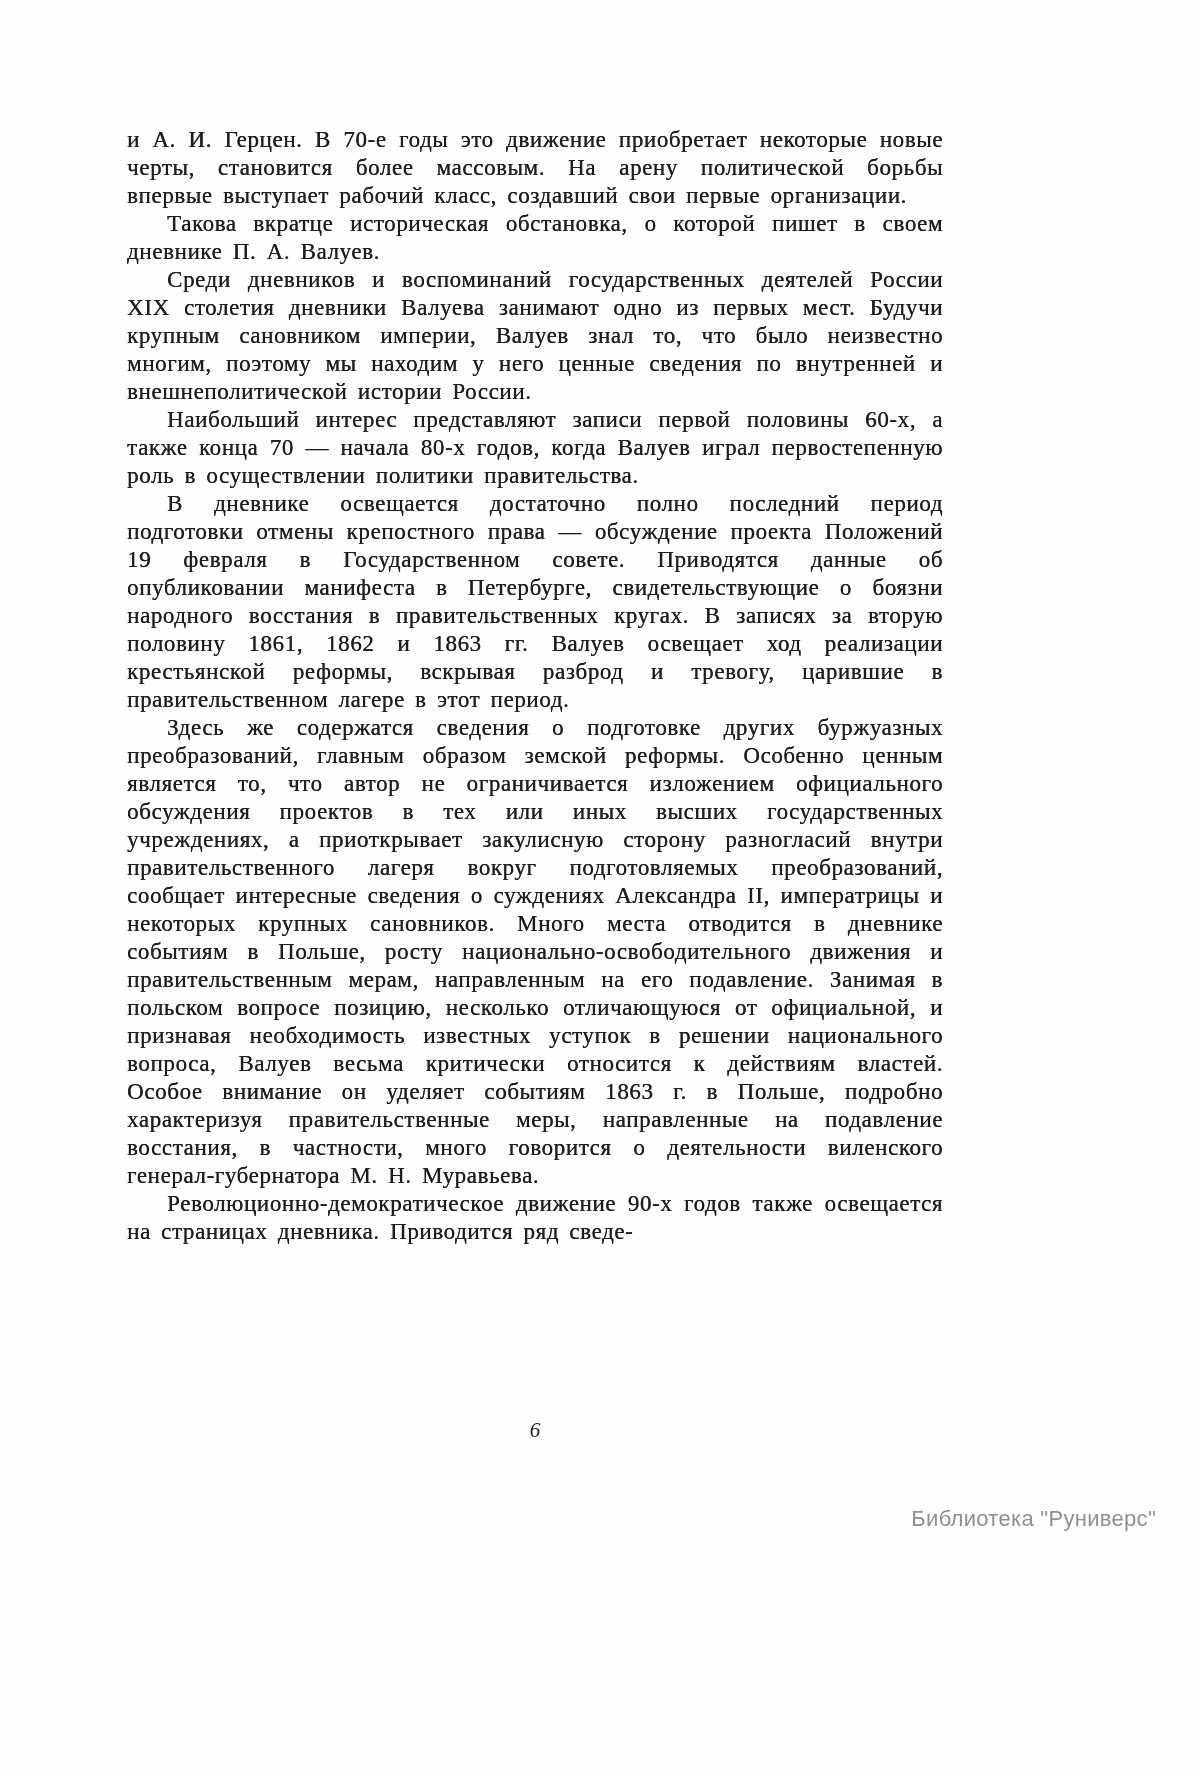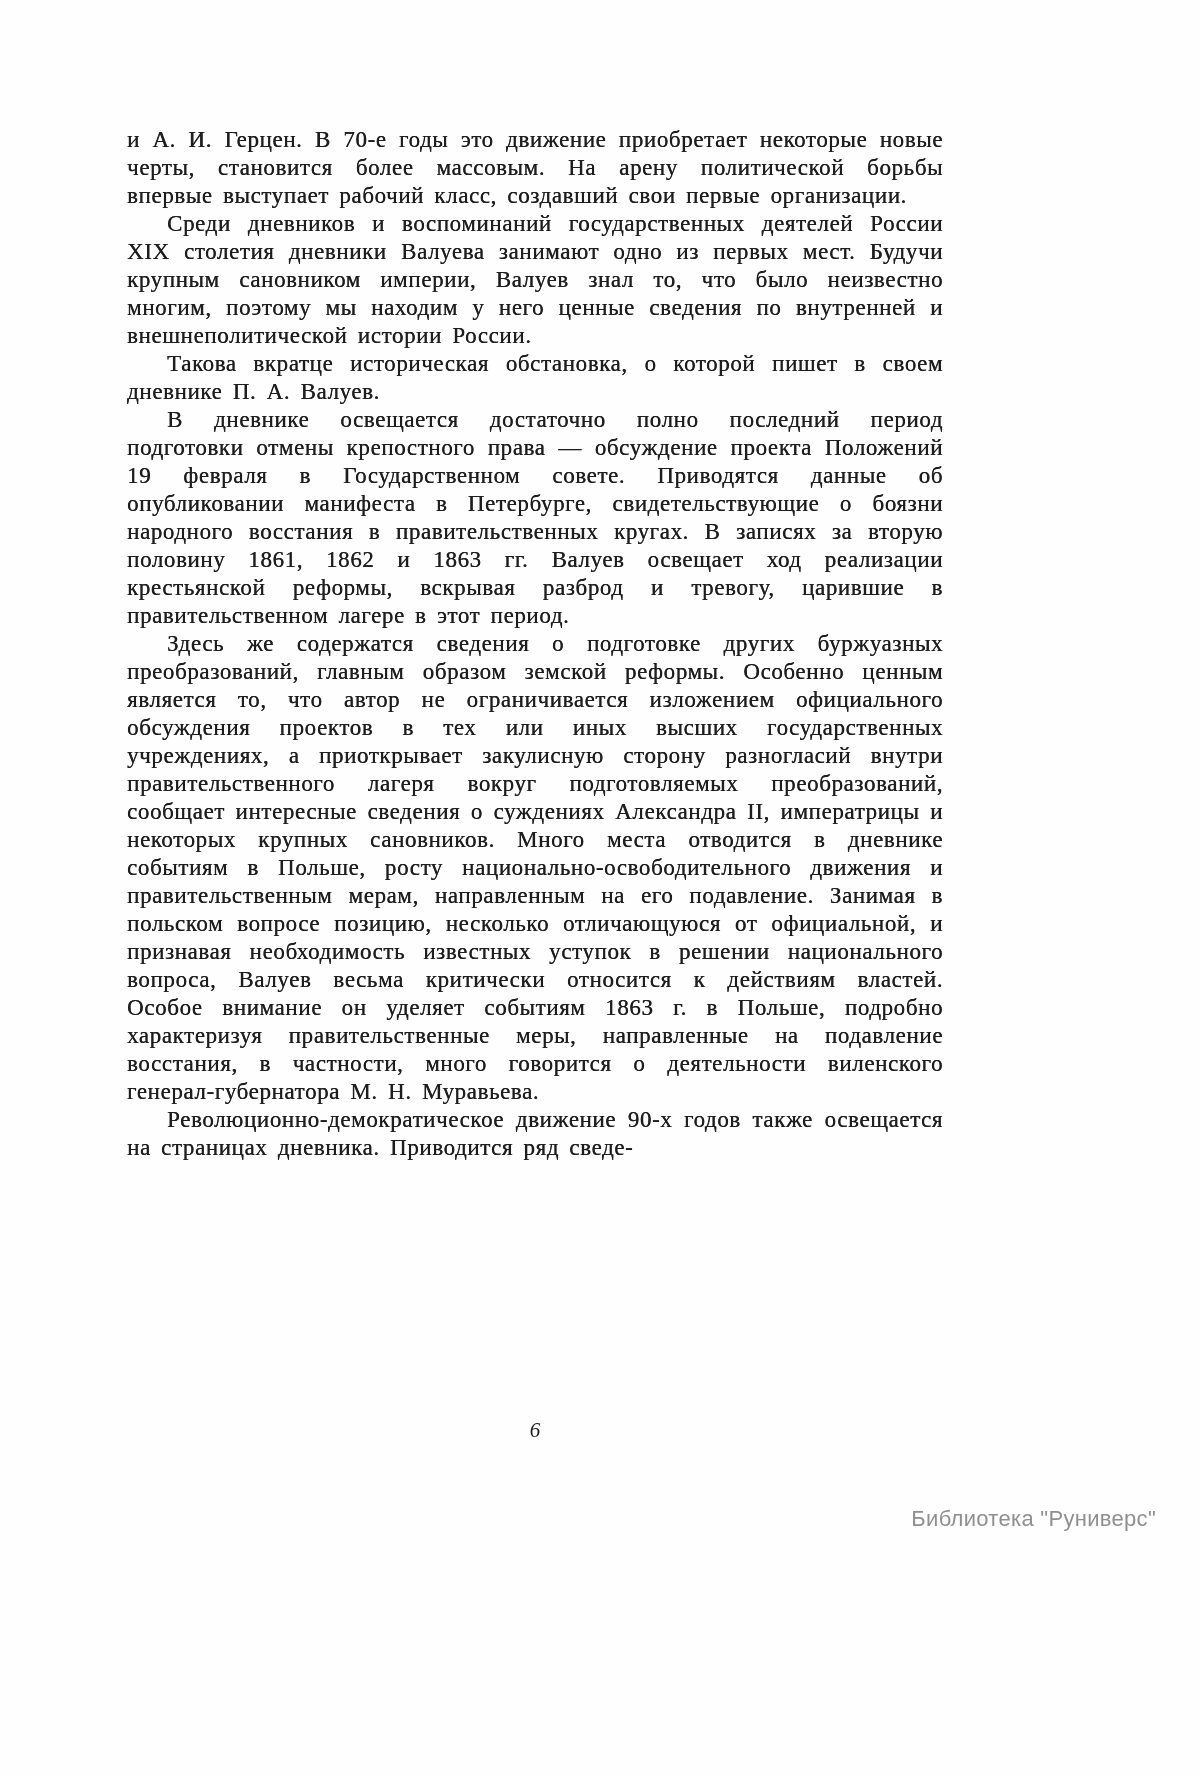--- a/index.html
+++ b/index.html
@@ -51,22 +51,23 @@
     letter-spacing: 0.3px;
   }
 </style>
 </head>
 <body>
 
 <div class="page">
 
   <div class="text-block">
     <p class="para no-indent">и А. И. Герцен. В 70-е годы это движение приобретает некоторые новые черты, становится более массовым. На арену политической борьбы впервые выступает рабочий класс, создавший свои первые организации.</p>
+    <p class="para">Такова вкратце историческая обстановка, о которой пишет в своем дневнике П. А. Валуев.</p>
     <p class="para">Среди дневников и воспоминаний государственных деятелей России XIX столетия дневники Валуева занимают одно из первых мест. Будучи крупным сановником империи, Валуев знал то, что было неизвестно многим, поэтому мы находим у него ценные сведения по внутренней и внешнеполитической истории России.</p>
-    <p class="para">Такова вкратце историческая обстановка, о которой пишет в своем дневнике П. А. Валуев.</p>
+    <p class="para">Наибольший интерес представляют записи первой половины 60-х, а также конца 70 — начала 80-х годов, когда Валуев играл первостепенную роль в осуществлении политики правительства.</p>
     <p class="para">В дневнике освещается достаточно полно последний период подготовки отмены крепостного права — обсуждение проекта Положений 19 февраля в Государственном совете. Приводятся данные об опубликовании манифеста в Петербурге, свидетельствующие о боязни народного восстания в правительственных кругах. В записях за вторую половину 1861, 1862 и 1863 гг. Валуев освещает ход реализации крестьянской реформы, вскрывая разброд и тревогу, царившие в правительственном лагере в этот период.</p>
     <p class="para">Здесь же содержатся сведения о подготовке других буржуазных преобразований, главным образом земской реформы. Особенно ценным является то, что автор не ограничивается изложением официального обсуждения проектов в тех или иных высших государственных учреждениях, а приоткрывает закулисную сторону разногласий внутри правительственного лагеря вокруг подготовляемых преобразований, сообщает интересные сведения о суждениях Александра II, императрицы и некоторых крупных сановников. Много места отводится в дневнике событиям в Польше, росту национально-освободительного движения и правительственным мерам, направленным на его подавление. Занимая в польском вопросе позицию, несколько отличающуюся от официальной, и признавая необходимость известных уступок в решении национального вопроса, Валуев весьма критически относится к действиям властей. Особое внимание он уделяет событиям 1863 г. в Польше, подробно характеризуя правительственные меры, направленные на подавление восстания, в частности, много говорится о деятельности виленского генерал-губернатора М. Н. Муравьева.</p>
     <p class="para">Революционно-демократическое движение 90-х годов также освещается на страницах дневника. Приводится ряд сведе-</p>
   </div>
 
   <div class="page-number">6</div>
 
   <div class="watermark">Библиотека "Руниверс"</div>
 
 </div>

